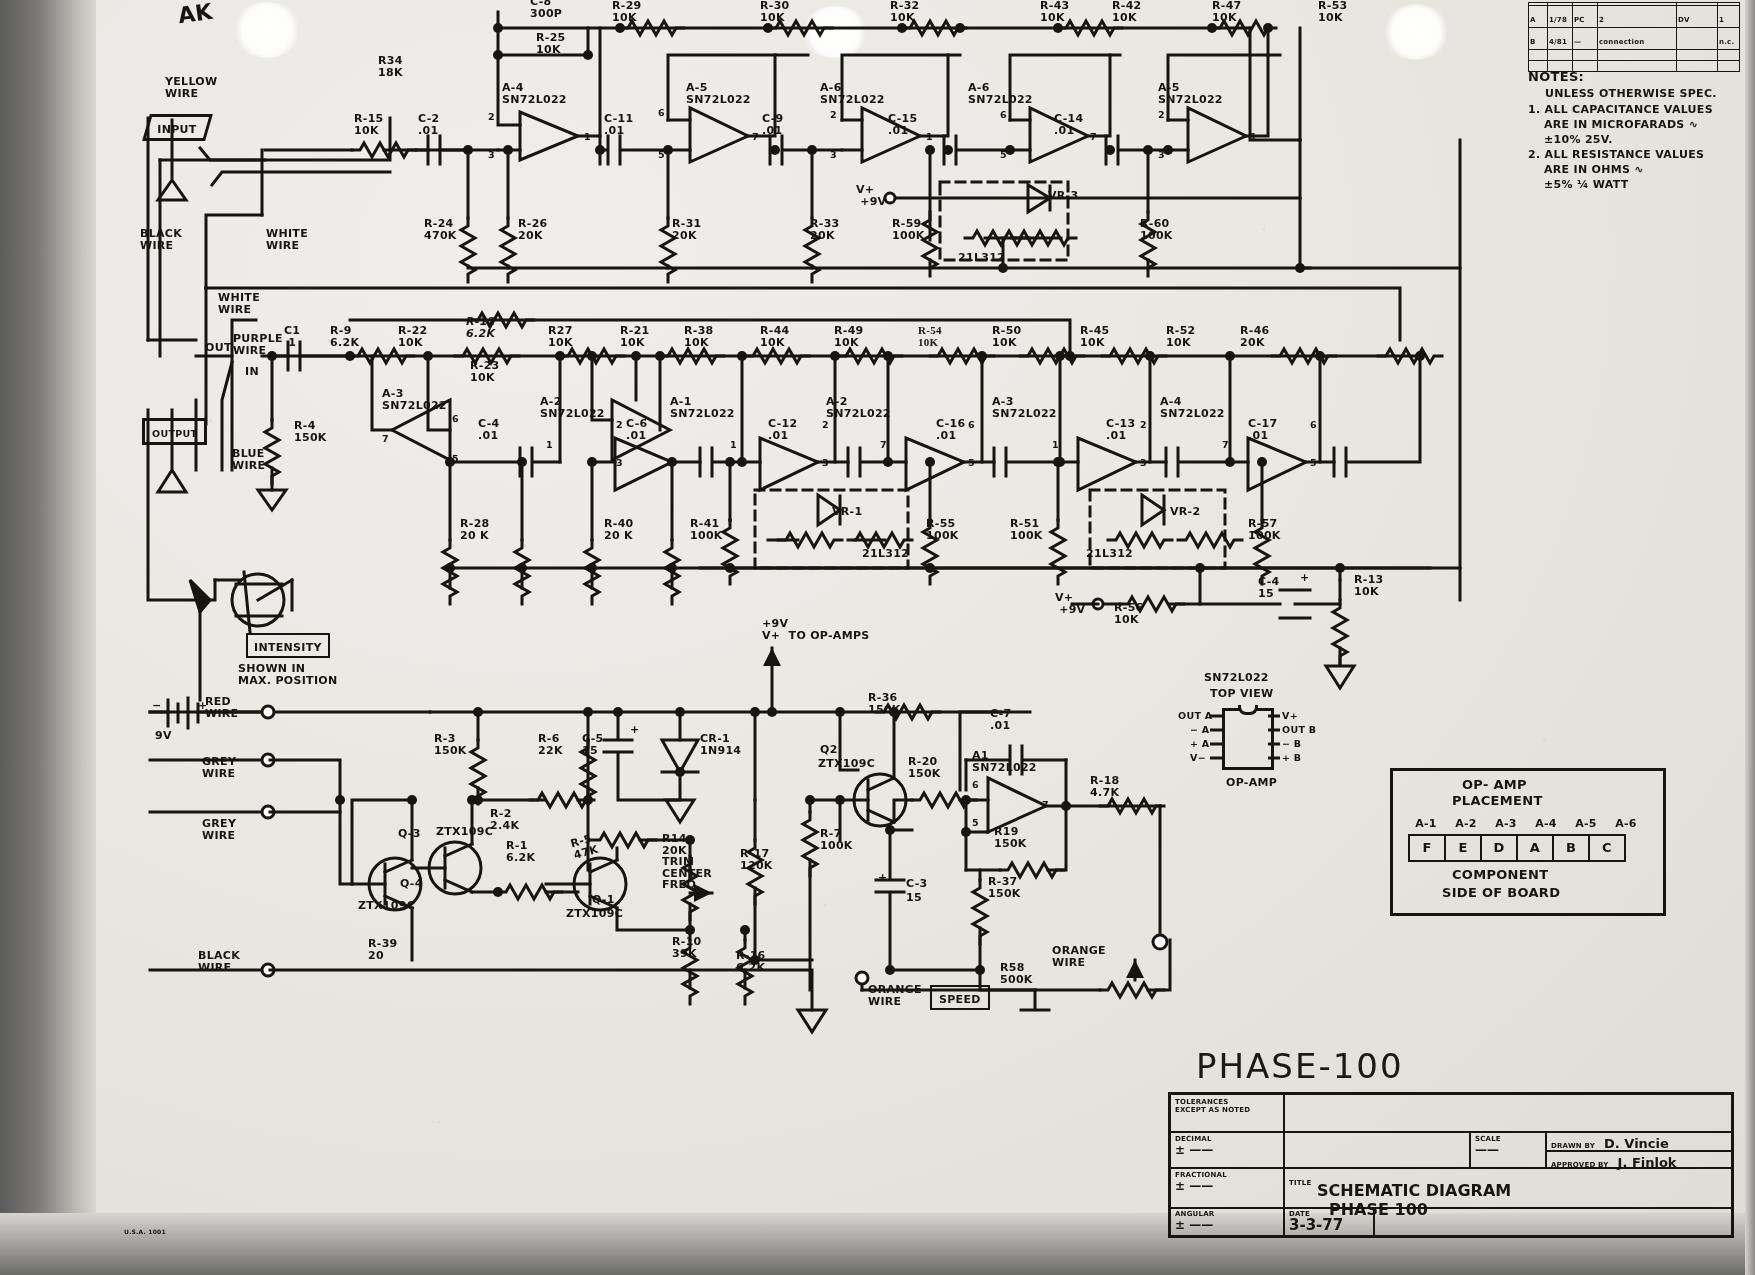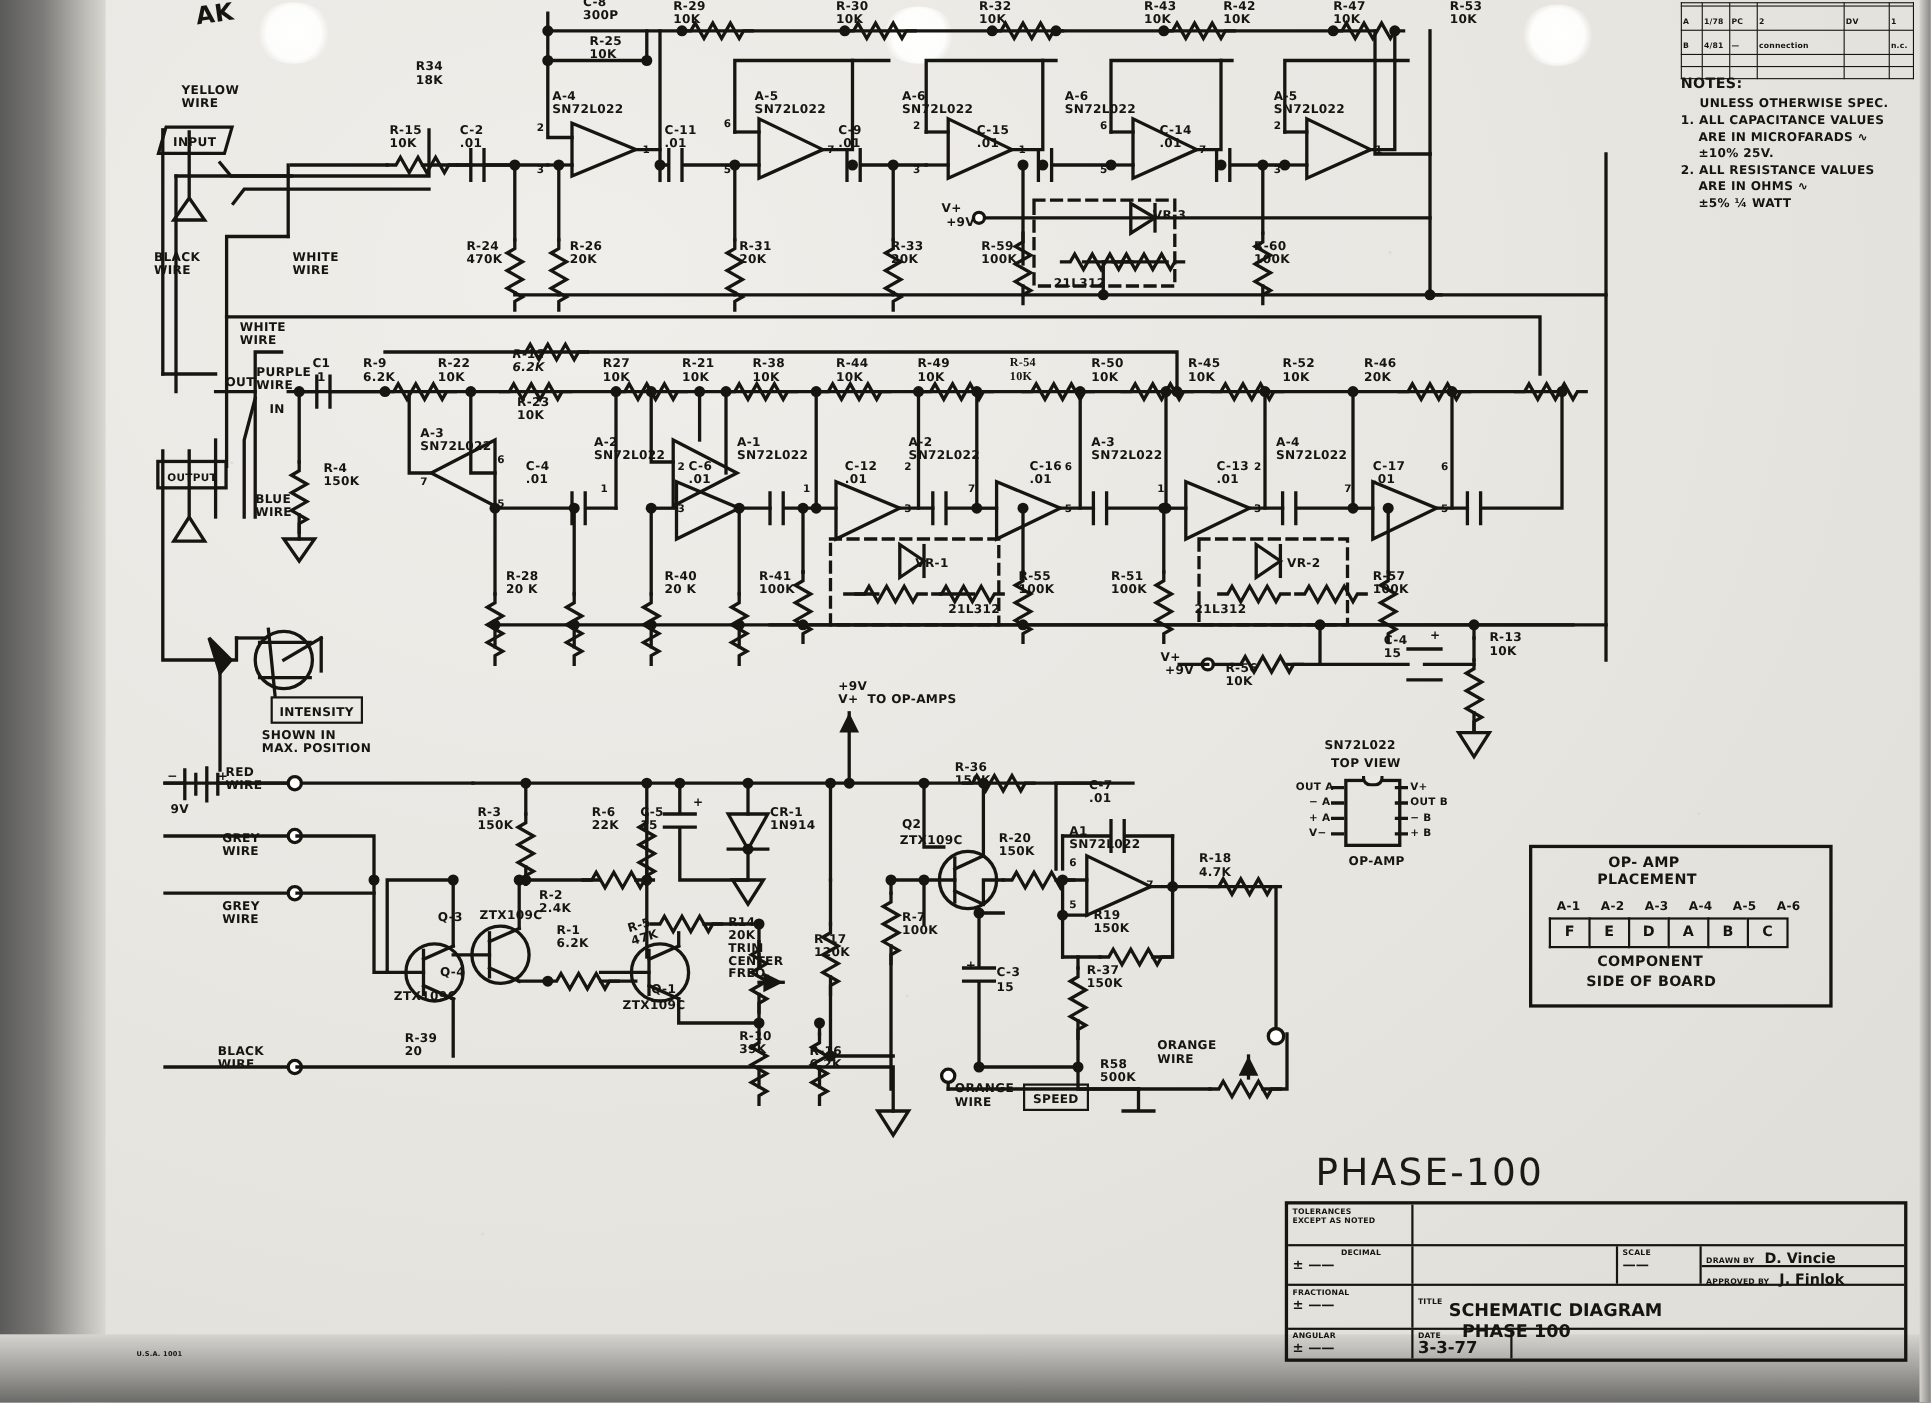--- a/index.html
+++ b/index.html
@@ -934,21 +934,21 @@
 
   <div style="position:absolute;left:1168px;top:1092px;width:560px;height:140px;border:3px solid #16150f;">
     <div style="display:flex;height:36px;border-bottom:2.5px solid #16150f;">
       <div style="width:104px;border-right:2.5px solid #16150f;padding:3px 4px;">
         <div class="tb tiny" style="position:static;">TOLERANCES</div>
         <div class="tb tiny" style="position:static;">EXCEPT AS NOTED</div>
       </div>
     </div>
     <div style="display:flex;height:34px;border-bottom:2.5px solid #16150f;">
       <div style="width:104px;border-right:2.5px solid #16150f;padding:2px 4px;">
-        <div class="tb tiny" style="position:static;margin-left:44px;">DECIMAL</div>
+        <div class="tb tiny" style="position:static;">DECIMAL</div>
         <div class="tb" style="position:static;font-size:12px;">± ——</div>
       </div>
       <div style="width:184px;border-right:2.5px solid #16150f;"></div>
       <div style="width:66px;border-right:2.5px solid #16150f;padding:2px 4px;">
         <div class="tb tiny" style="position:static;">SCALE</div>
         <div class="tb" style="position:static;font-size:12px;">——</div>
       </div>
       <div style="flex:1;">
         <div style="height:17px;border-bottom:2.5px solid #16150f;padding-left:4px;">
           <span class="tb tiny" style="position:static;">DRAWN BY</span>

